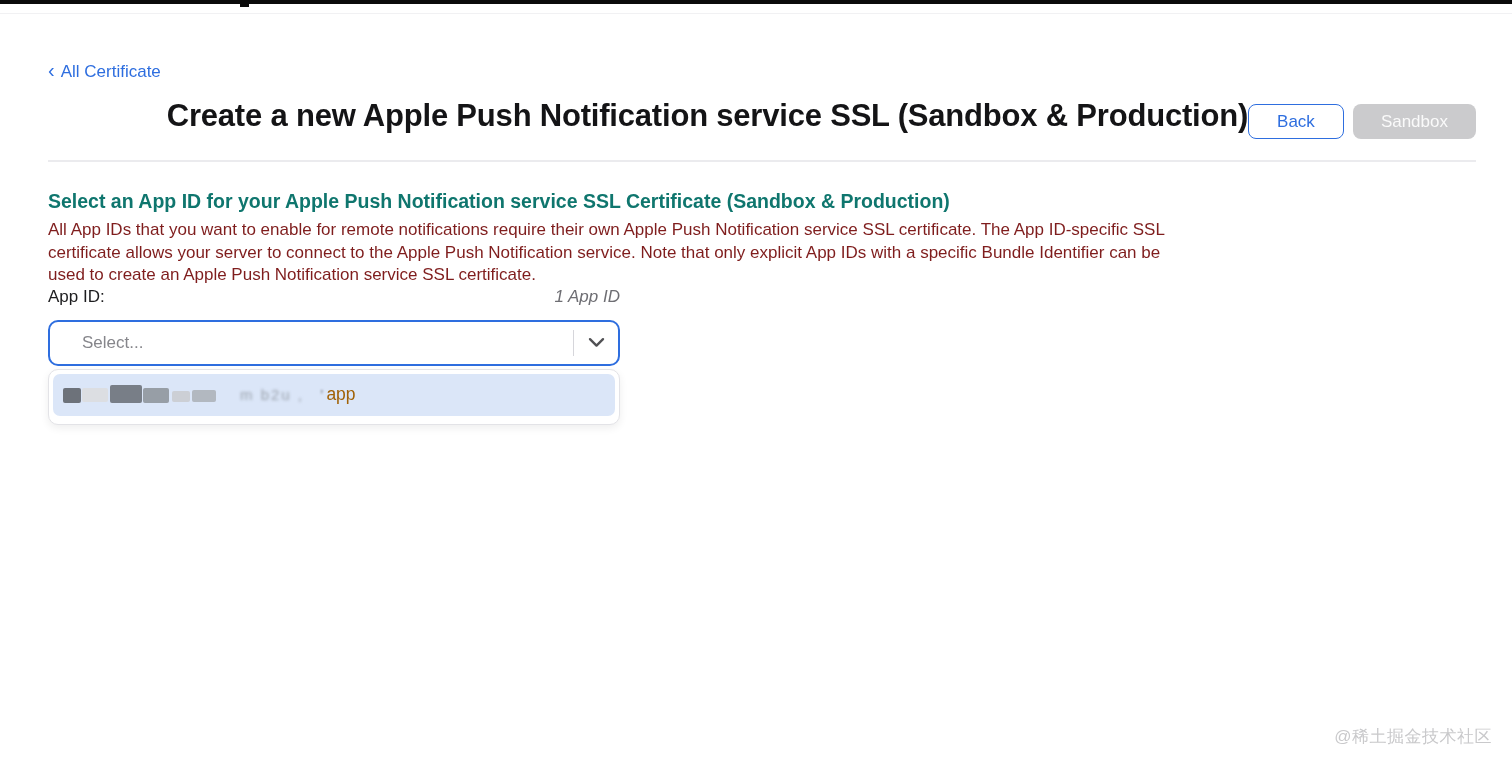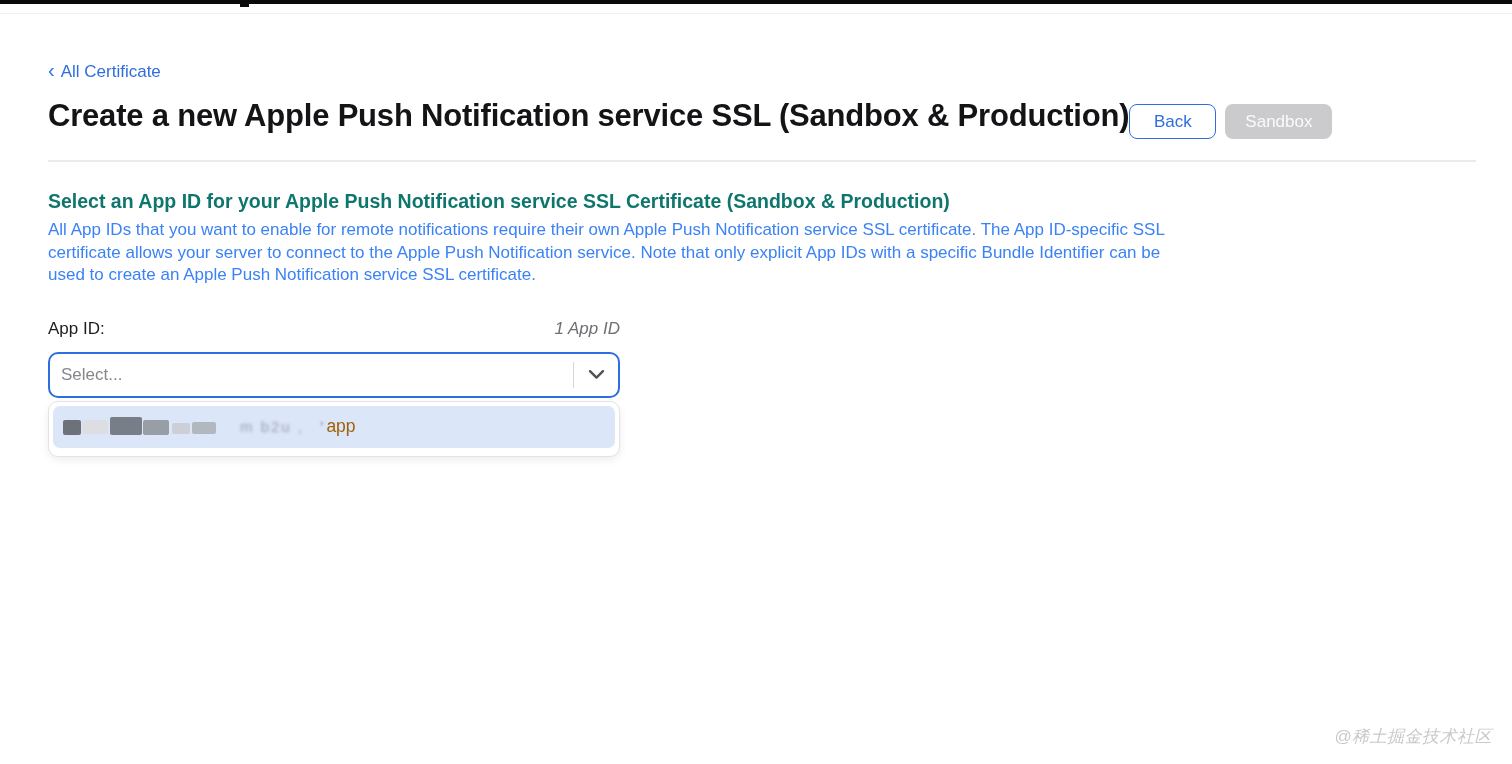--- a/index.html
+++ b/index.html
@@ -26,58 +26,59 @@
   .page{padding:0 36px 0 48px;}
   .breadcrumb{
     display:inline-flex;align-items:center;gap:6px;
     margin-top:48px;
     color:var(--accent-blue,#2e6edf);
     font-size:17px;line-height:19px;
     text-decoration:none;cursor:pointer;
   }
   .breadcrumb .chev{font-size:20px;line-height:17px;font-weight:400;transform:translateY(-1px);}
   .title-row{
-    display:flex;align-items:flex-start;justify-content:flex-start;
+    display:flex;align-items:flex-start;justify-content:flex-end;
     margin-top:15px;
+    margin-left:24px;
   }
   h1{
     margin:0;font-size:31px;line-height:38px;font-weight:700;
     letter-spacing:-0.2px;color:#141416;
   }
   .actions{display:flex;gap:9px;margin-top:7px;flex:none;}
   .btn{
     height:35px;border-radius:8px;font-size:17px;line-height:33px;
     font-family:"Liberation Sans",sans-serif;
-    padding:0 20px;cursor:pointer;
+    padding:0 28px;cursor:pointer;
   }
   .btn-back{
     background:#ffffff;border:1px solid var(--accent-blue,#2e6edf);
     color:var(--accent-blue,#2e6edf);min-width:87px;
   }
   .btn-continue{
     background:var(--disabled-button-bg,#cbcbcd);border:none;
     color:var(--disabled-button-text,#fafafa);min-width:99px;cursor:default;
   }
   .divider{height:2px;background:#ebebee;border:none;margin:21px 0 0 0;}
   h2{margin:27px 0 0 0;font-size:19.5px;line-height:24px;font-weight:700;color:#0f766e;}
   .description{
     margin:6px 17px 0 0;max-width:1122px;
-    font-size:17px;line-height:22.5px;color:#3b82f6;
+    font-size:17px;line-height:22.5px;color:#7f1d1d;
   }
   
-  .field{margin-top:32px;width:572px;}
+  .field{width:572px;}
   .field-labels{display:flex;justify-content:space-between;align-items:baseline;}
   .app-id-label{font-size:17px;font-weight:500;color:#1d1d1f;}
   .app-id-count{font-size:17px;color:#6e6e73;font-style:italic;}
   .select{
     margin-top:13px;width:572px;height:46px;
     border:2px solid var(--accent-blue,#2e6edf);border-radius:10px;
     display:flex;align-items:center;background:#fff;cursor:pointer;
   }
-  .select .placeholder{flex:1;padding-left:11px;font-size:17px;color:#86868b;}
+  .select .placeholder{flex:1;padding-left:32px;font-size:17px;color:#86868b;}
   .select-divider{width:1px;height:26px;background:#d6d6db;}
   .chevron-box{width:44px;display:flex;align-items:center;justify-content:center;}
   
   .dropdown{
     margin-top:3px;width:572px;
     background:#fff;border:1px solid #e3e3e7;border-radius:10px;
     box-shadow:0 3px 8px rgba(0,0,0,0.07);
     padding:4px 4px 8px 4px;
   }
   .option{
@@ -94,21 +95,21 @@
   .r6{width:24px;height:12px;background:#b2b8c0;margin-left:2px;transform:translateY(1px);}
   .blurred-hint{
     margin-left:24px;font-size:15px;color:#9aa1ab;
     filter:blur(1.6px);letter-spacing:2px;white-space:nowrap;
   }
   .tick-mark{margin-left:16px;color:#7d848d;filter:blur(0.8px);font-size:15px;}
   .opt-suffix{margin-left:3px;font-size:17.5px;color:#a16207;}
   
   .watermark{
     position:absolute;right:20px;bottom:16px;
-    font-size:17px;color:#c9c9cb;letter-spacing:0.5px;font-style:italic;
+    font-size:17px;color:#c9c9cb;letter-spacing:0.5px;
   }
 </style>
 </head>
 <body>
 
 <div class="top-bar">
   <div class="nav-notch"></div>
 </div>
 <div class="header-strip"></div>
 

